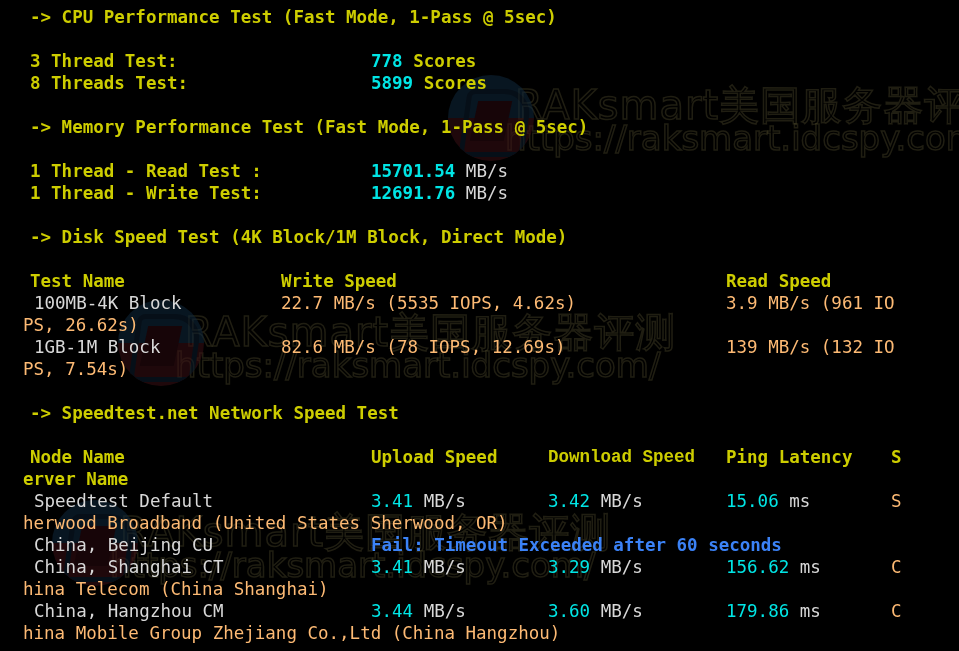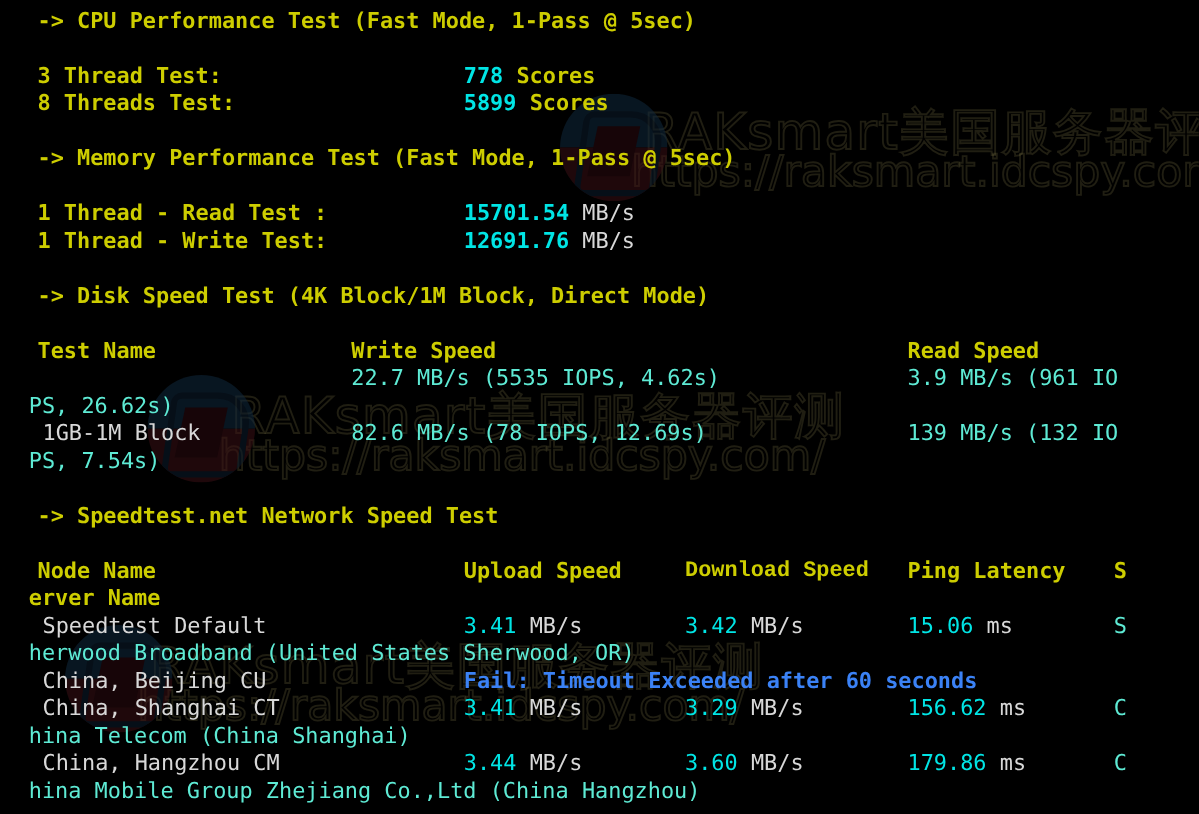--- a/index.html
+++ b/index.html
@@ -84,21 +84,21 @@
   .line {
     position: absolute;
     left: 0;
     height: 22px;
     line-height: 22px;
     font-size: 17.5px;
     white-space: pre;
     letter-spacing: 0px;
   }
   .yellow   { color: #cdcd00; }
-  .cyan     { color: #5eead4; }
+  .cyan     { color: #fdba74; }
   .brcyan   { color: #00e5e5; }
   .white    { color: #d8d8d8; }
   .red      { color: #3b82f6; }
   .unit     { color: #d8d8d8; }
   .bold     { font-weight: bold; }
 </style>
 </head>
 <body>
 
 <div id="watermarks">
@@ -148,20 +148,21 @@
 
   <div class="line" style="top:182px; left:7px;"><span class="yellow bold">1 Thread - Write Test:</span></div>
   <div class="line" style="top:182px; left:348px;"><span class="brcyan bold">12691.76</span><span class="unit"> </span><span class="unit">MB/s</span></div>
 
   <div class="line yellow bold" style="top:226px; left:7px;">-&gt; Disk Speed Test (4K Block/1M Block, Direct Mode)</div>
 
   <div class="line yellow bold" style="top:270px; left:7px;">Test Name</div>
   <div class="line yellow bold" style="top:270px; left:258px;">Write Speed</div>
   <div class="line yellow bold" style="top:270px; left:703px;">Read Speed</div>
 
+  <div class="line white" style="top:292px; left:11px;">100MB-4K Block</div>
   <div class="line cyan" style="top:292px; left:258px;">22.7 MB/s (5535 IOPS, 4.62s)</div>
   <div class="line cyan" style="top:292px; left:703px;">3.9 MB/s (961 IO</div>
   <div class="line cyan" style="top:314px; left:0px;">PS, 26.62s)</div>
 
   <div class="line white" style="top:336px; left:11px;">1GB-1M Block</div>
   <div class="line cyan" style="top:336px; left:258px;">82.6 MB/s (78 IOPS, 12.69s)</div>
   <div class="line cyan" style="top:336px; left:703px;">139 MB/s (132 IO</div>
   <div class="line cyan" style="top:358px; left:0px;">PS, 7.54s)</div>
 
   <div class="line yellow bold" style="top:402px; left:7px;">-&gt; Speedtest.net Network Speed Test</div>

